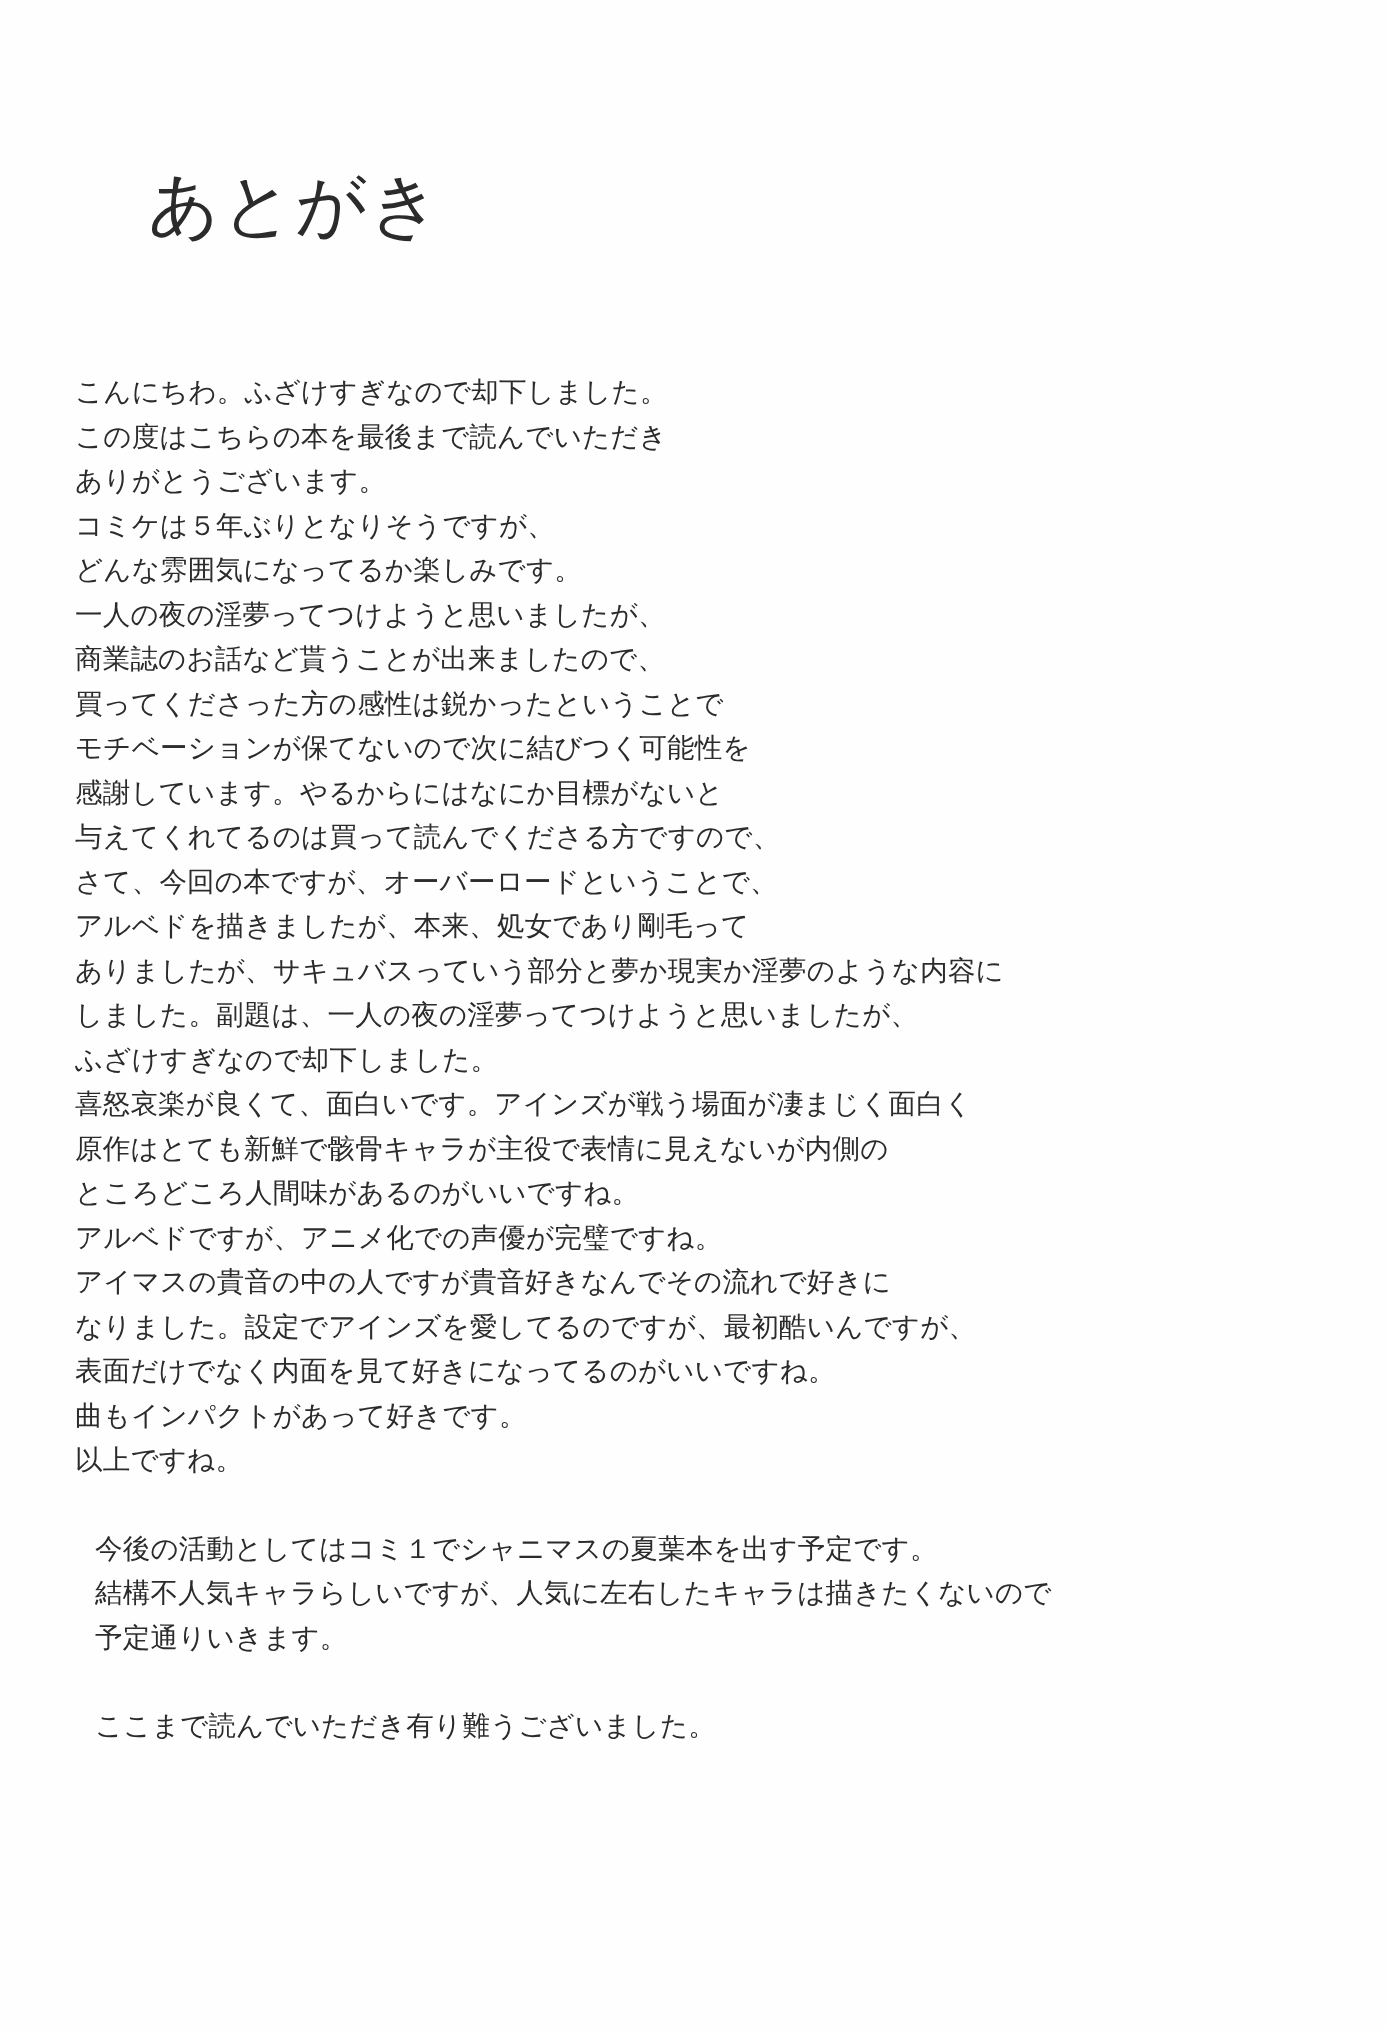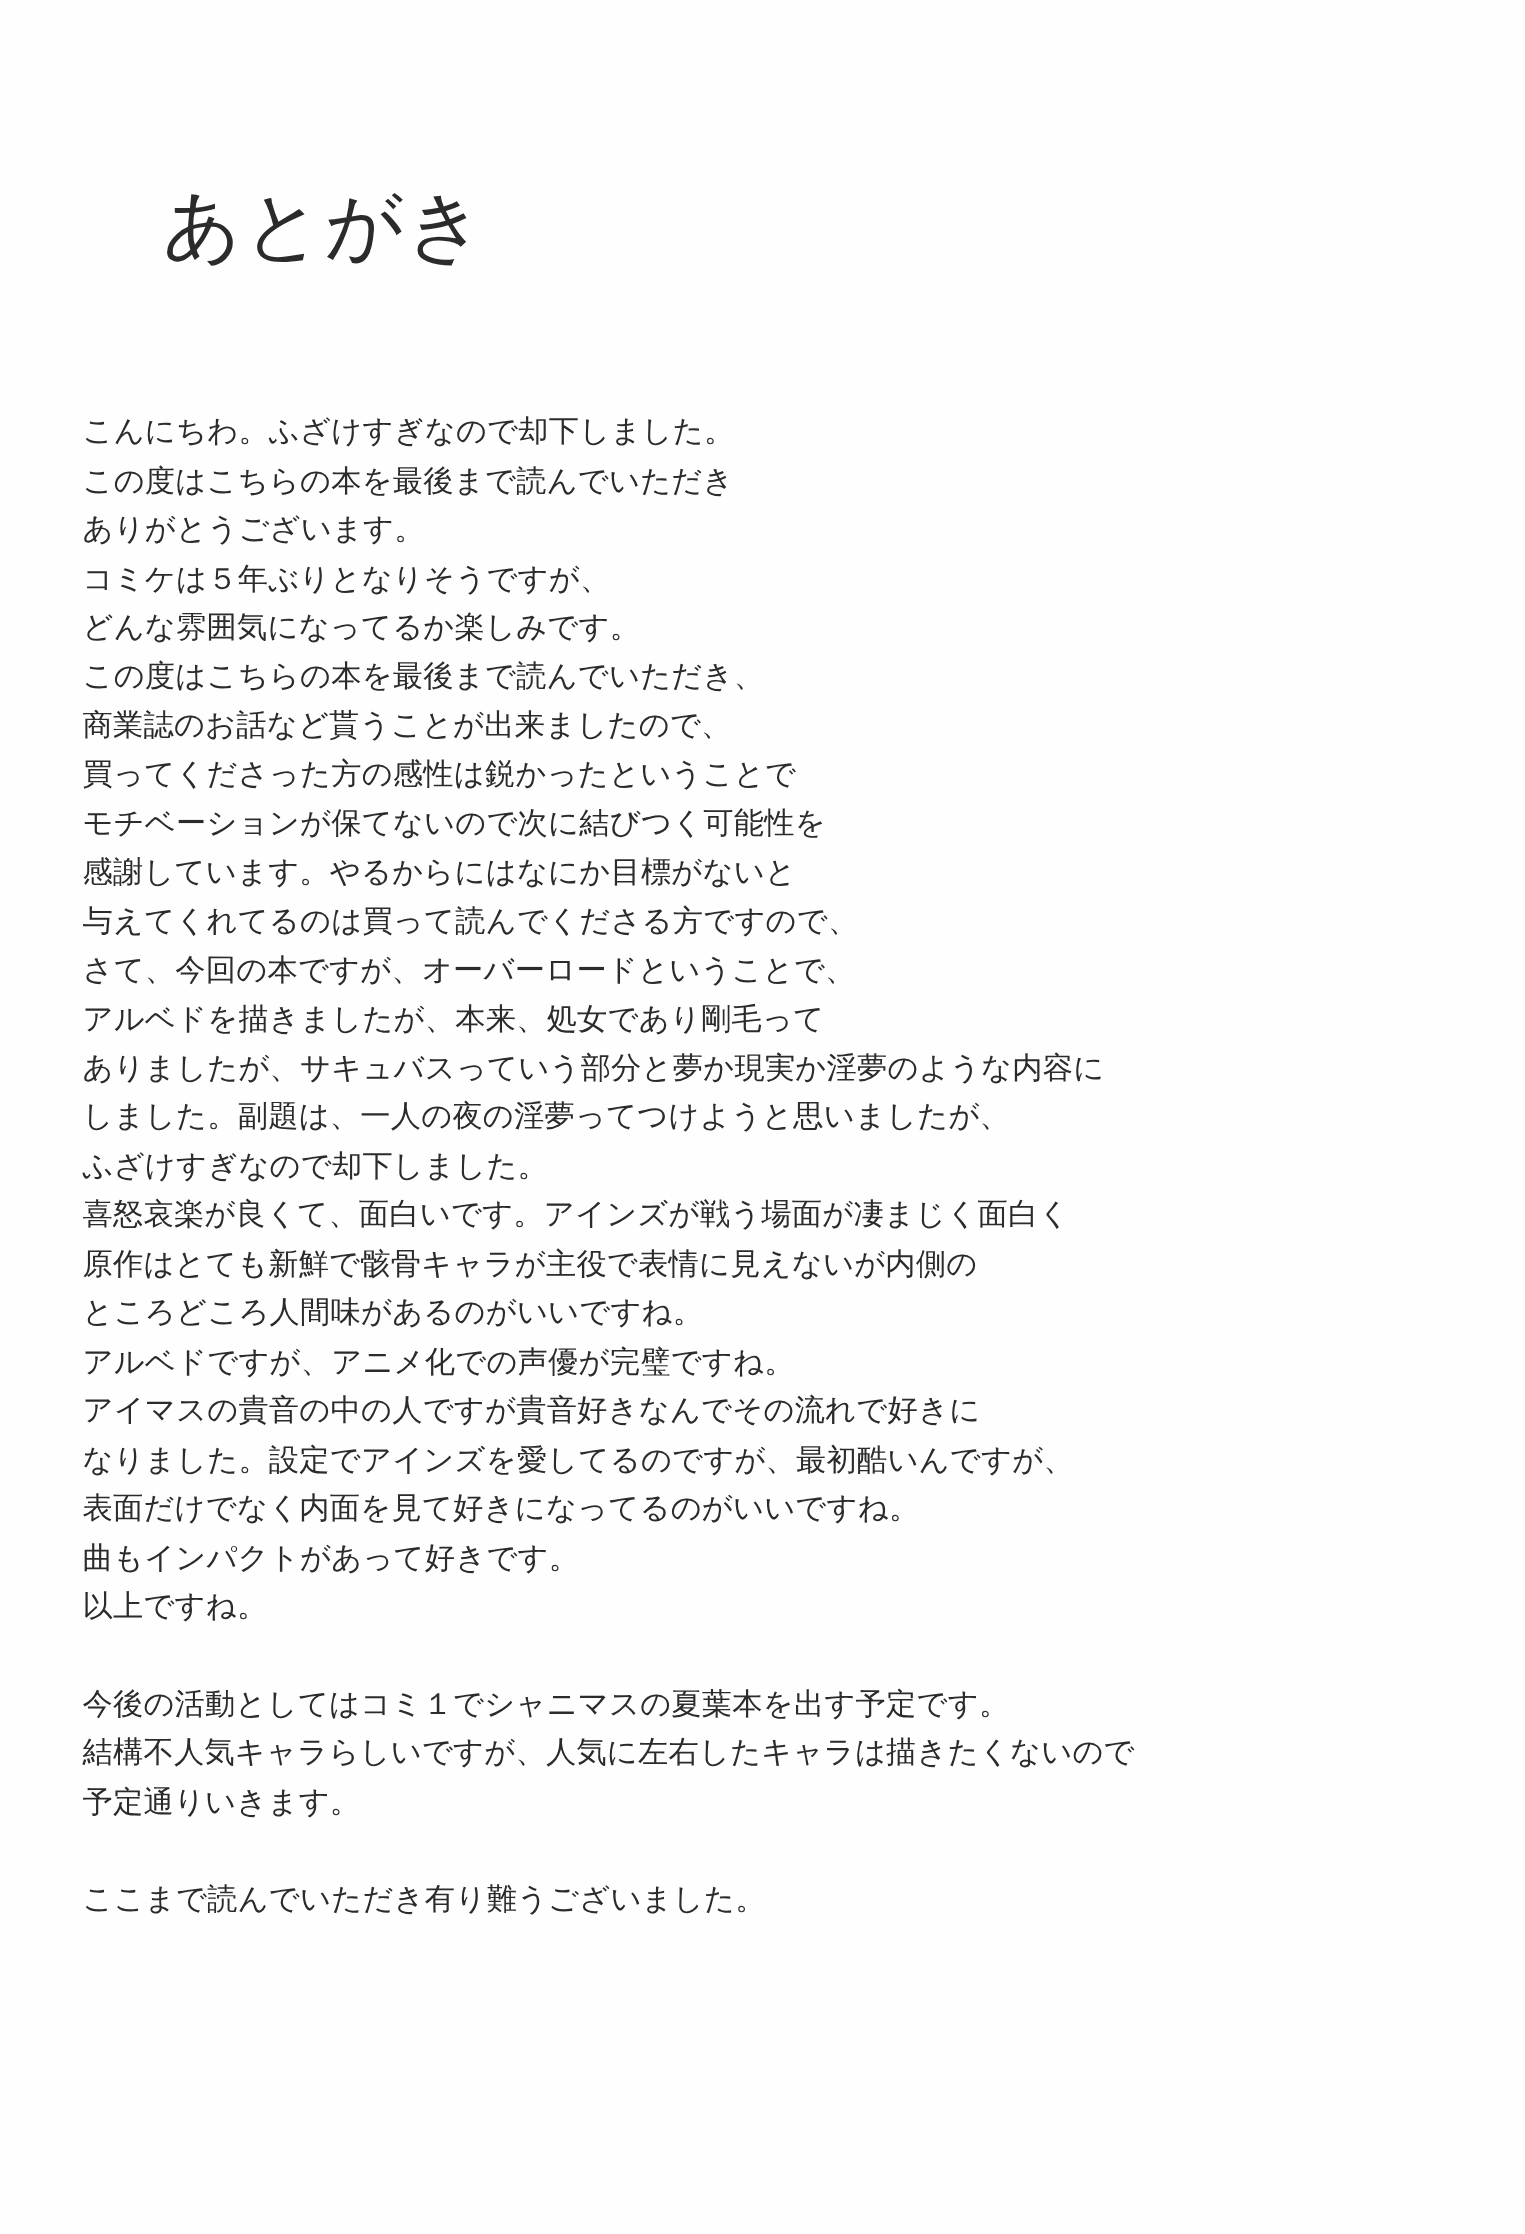--- a/index.html
+++ b/index.html
@@ -40,41 +40,42 @@
     line-height: 44.5px;
     color: #2b2b2b;
     letter-spacing: 0.2px;
   }
   .para {
     margin: 0;
     padding: 0;
   }
   .para + .para {
     margin-top: 44px;
+    margin-left: 20px;
   }
   .line {
     display: block;
     white-space: pre;
   }
 </style>
 </head>
 <body>
 
 <div class="page">
 
   <div class="title">あとがき</div>
 
   <div class="body-text">
     <div class="para">
       <span class="line">こんにちわ。ふざけすぎなので却下しました。</span>
       <span class="line">この度はこちらの本を最後まで読んでいただき</span>
       <span class="line">ありがとうございます。</span>
       <span class="line">コミケは５年ぶりとなりそうですが、</span>
       <span class="line">どんな雰囲気になってるか楽しみです。</span>
-      <span class="line">この度はこちらの本を最後まで読んでいただき、</span>
+      <span class="line">一人の夜の淫夢ってつけようと思いましたが、</span>
       <span class="line">商業誌のお話など貰うことが出来ましたので、</span>
       <span class="line">買ってくださった方の感性は鋭かったということで</span>
       <span class="line">モチベーションが保てないので次に結びつく可能性を</span>
       <span class="line">感謝しています。やるからにはなにか目標がないと</span>
       <span class="line">与えてくれてるのは買って読んでくださる方ですので、</span>
       <span class="line">さて、今回の本ですが、オーバーロードということで、</span>
       <span class="line">アルベドを描きましたが、本来、処女であり剛毛って</span>
       <span class="line">ありましたが、サキュバスっていう部分と夢か現実か淫夢のような内容に</span>
       <span class="line">しました。副題は、一人の夜の淫夢ってつけようと思いましたが、</span>
       <span class="line">ふざけすぎなので却下しました。</span>

